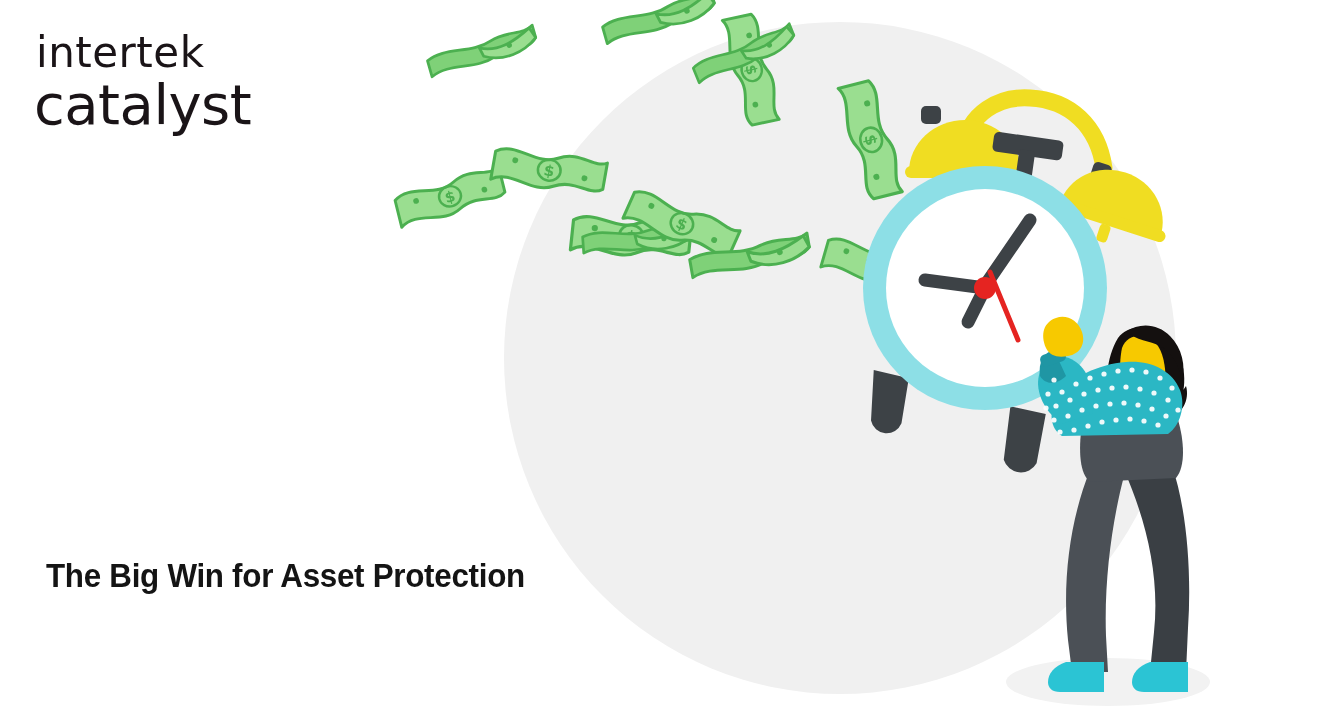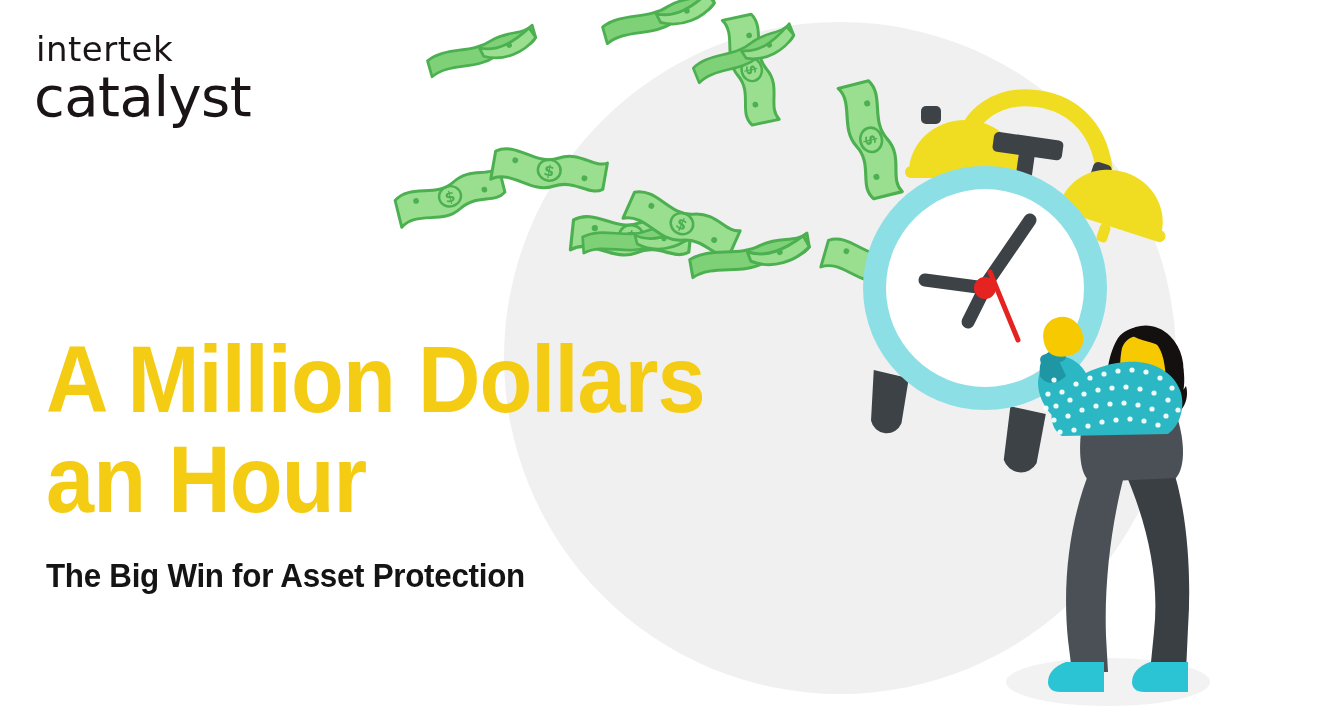--- a/index.html
+++ b/index.html
@@ -31,21 +31,21 @@
 
   
   .logo {
     position: absolute;
     left: 34px;
     top: 32px;
     width: 300px;
   }
   .logo-top {
     font-family: "DejaVu Sans", sans-serif;
-    font-size: 34px;
+    font-size: 42px;
     font-weight: 400;
     letter-spacing: 0.5px;
     color: #1a1417;
     line-height: 1;
     margin-left: 2px;
   }
   .logo-bottom {
     font-family: "DejaVu Sans", sans-serif;
     font-size: 56px;
     font-weight: 400;
@@ -289,20 +289,16 @@
         <circle cx="1046" cy="408" r="2.6"></circle>
       </g>
     </g>
   </svg>
 
   <div class="logo">
     <div class="logo-top">intertek</div>
     <div class="logo-bottom">catalyst</div>
   </div>
 
-  <div class="headline">
-    <div class="headline-line">A Million Dollars</div>
-    <div class="headline-line">an Hour</div>
-  </div>
 
   <div class="subtitle">The Big Win for Asset Protection</div>
 
 </div>
 
 </body></html>

